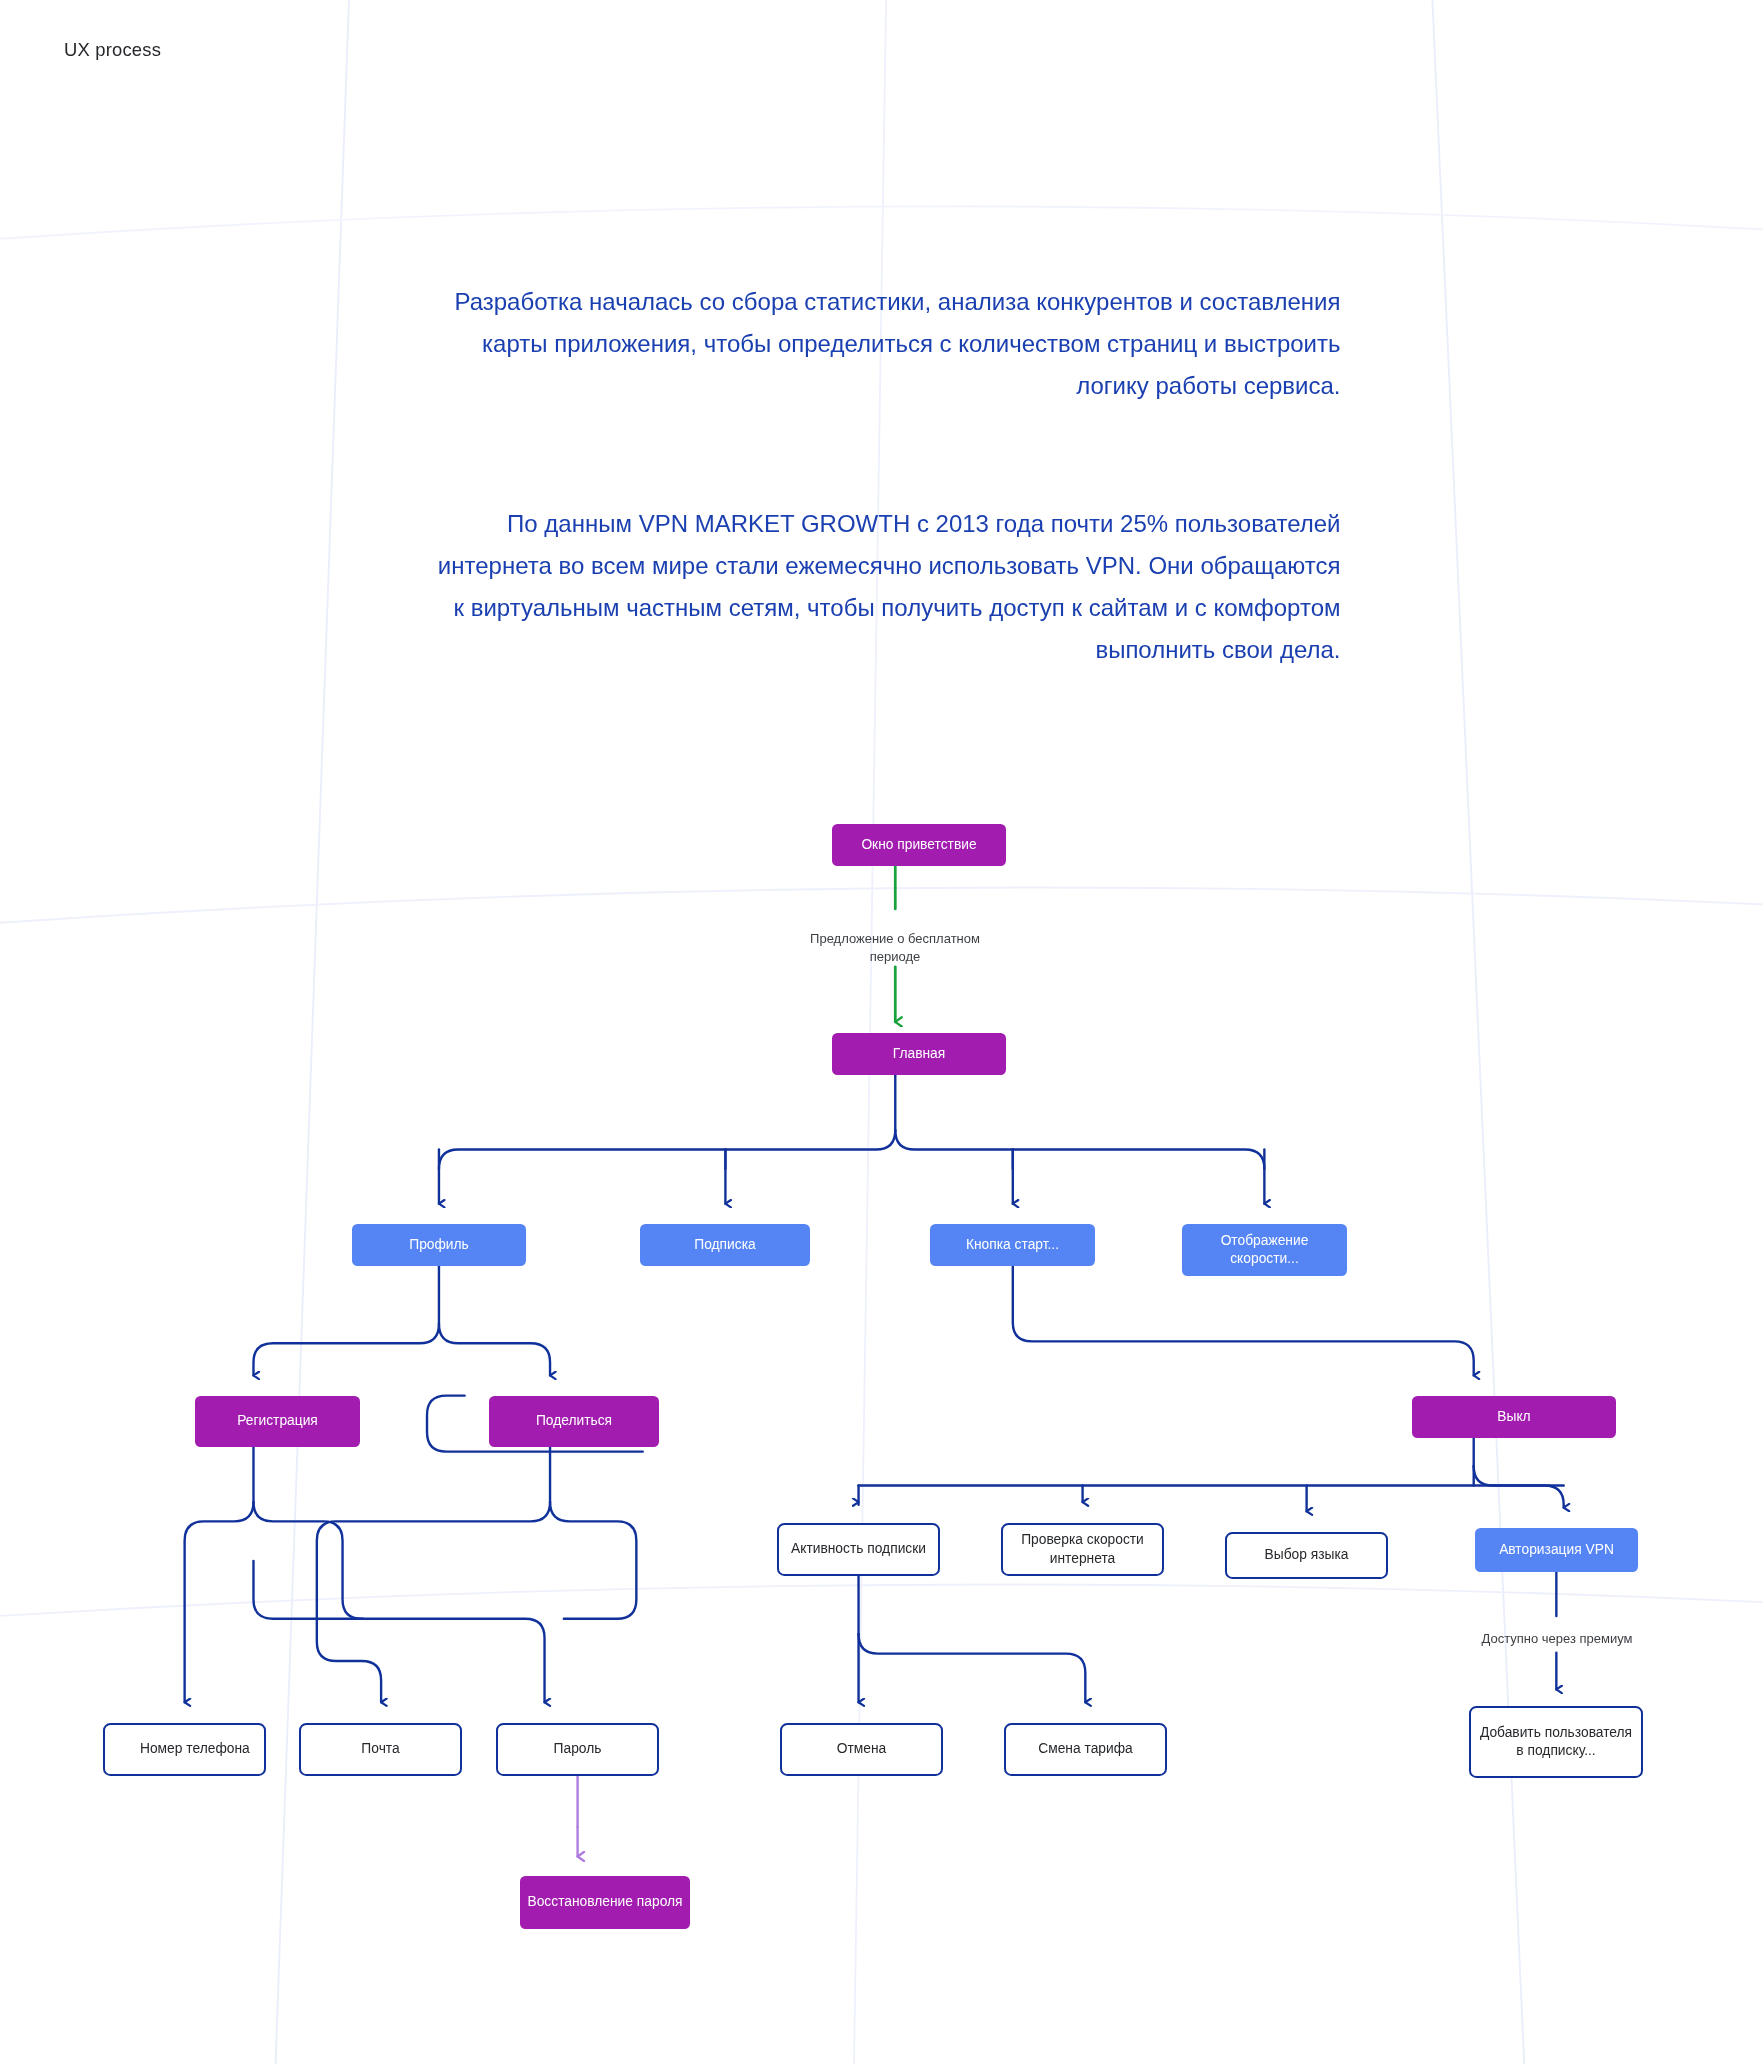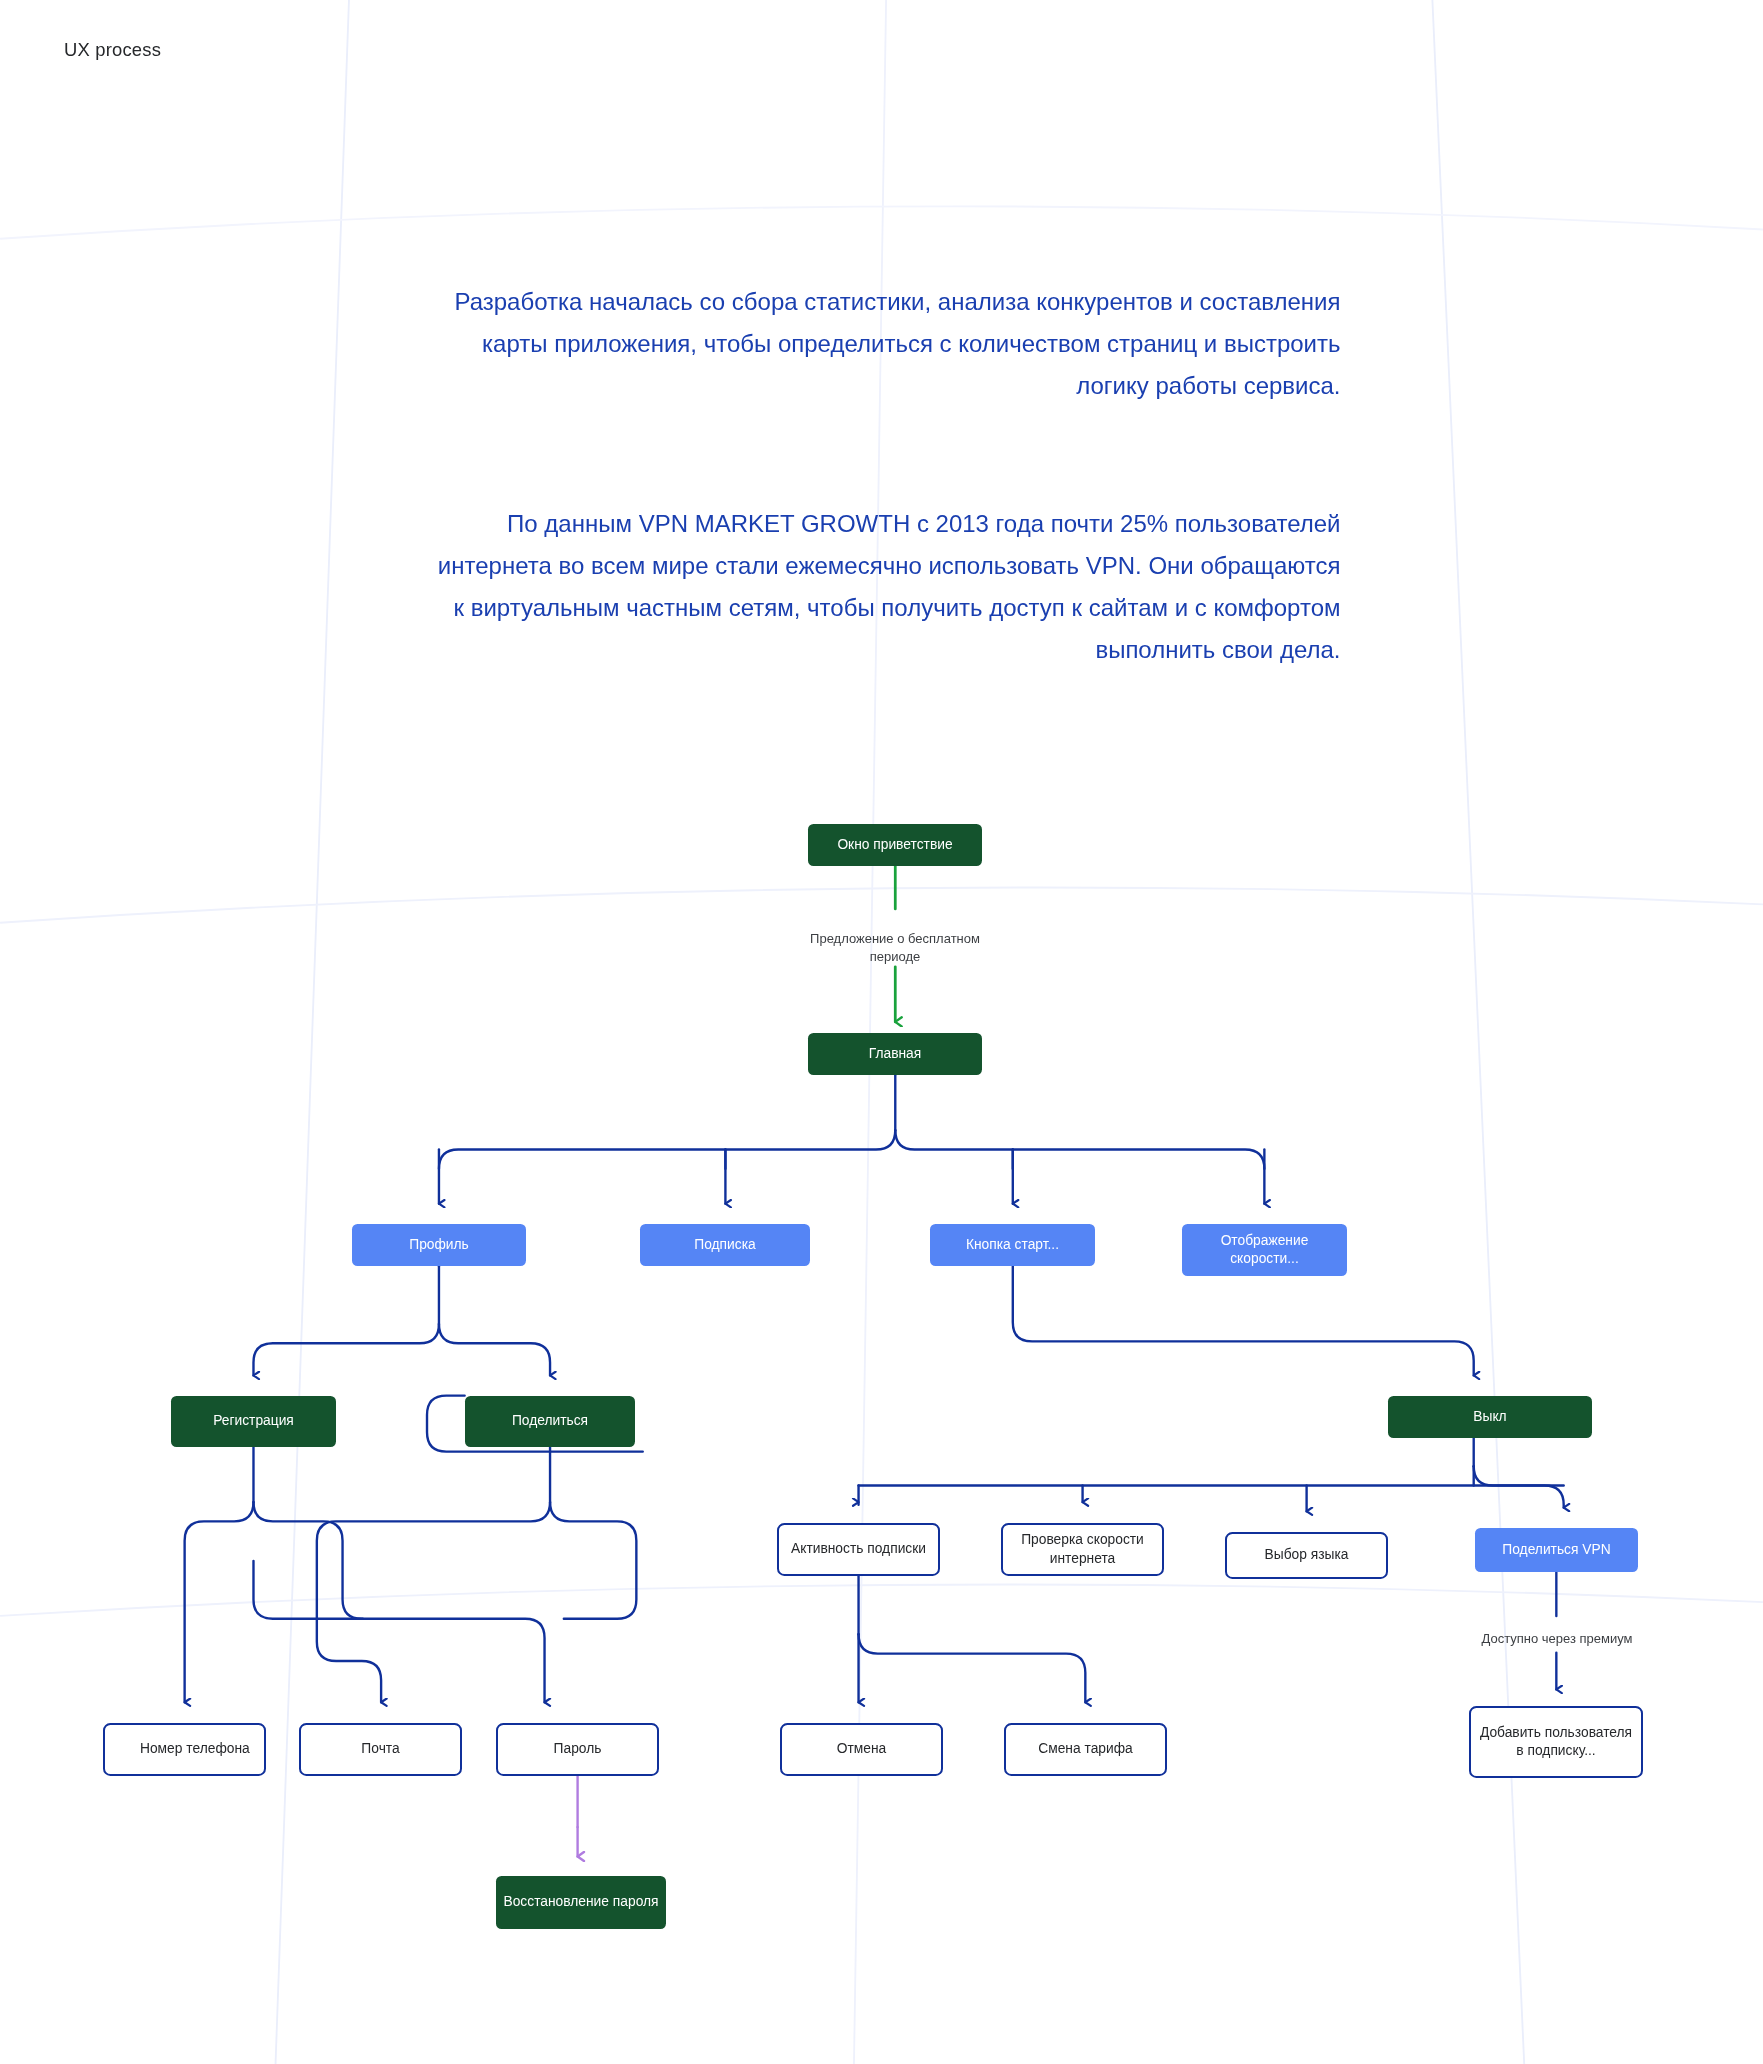--- a/index.html
+++ b/index.html
@@ -34,21 +34,21 @@
   .chart-wrap{position:absolute;left:0;top:0;width:1763px;height:2064px;}
 
   
   .node{
     position:absolute;box-sizing:border-box;
     display:flex;align-items:center;justify-content:center;
     text-align:center;border-radius:5.5px;
     font-size:13.8px;line-height:18.4px;
     padding:3.7px 7.3px;
   }
-  .node.dark{background:#14532d;color:#ffffff;}
+  .node.dark{background:#a21caf;color:#ffffff;margin-left:24px;}
   .node.light{background:#5585f5;color:#ffffff;}
   .node.outline{background:#ffffff;color:#26282b;border:2.8px solid #10309a;border-radius:7.3px;}
 
   .edge-label{
     position:absolute;text-align:center;
     font-size:13px;line-height:18.4px;color:#3c3f43;
   }
 </style>
 </head>
 <body>
@@ -170,21 +170,21 @@
     <div class="node outline" style="left:777px;top:1523px;width:163px;height:53px;">
         <span>Активность подписки</span>
       </div>
     <div class="node outline" style="left:1001px;top:1523px;width:163px;height:53px;">
         <span>Проверка скорости интернета</span>
       </div>
     <div class="node outline" style="left:1225px;top:1532px;width:163px;height:47px;">
         <span>Выбор языка</span>
       </div>
     <div class="node light" style="left:1475px;top:1528px;width:163px;height:44px;">
-        <span>Поделиться VPN</span>
+        <span>Авторизация VPN</span>
       </div>
 
     <div class="node outline" style="left:103px;top:1723px;width:163px;height:53px;padding-left:28px;">
         <span>Номер телефона</span>
       </div>
     <div class="node outline" style="left:299px;top:1723px;width:163px;height:53px;">
         <span>Почта</span>
       </div>
     <div class="node outline" style="left:496px;top:1723px;width:163px;height:53px;">
         <span>Пароль</span>

